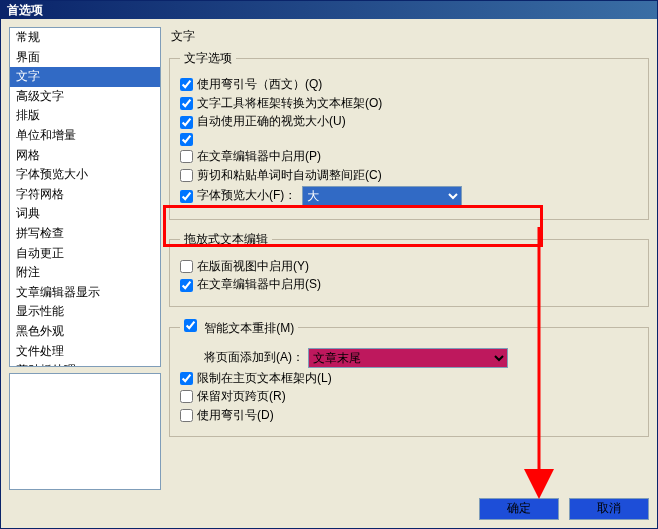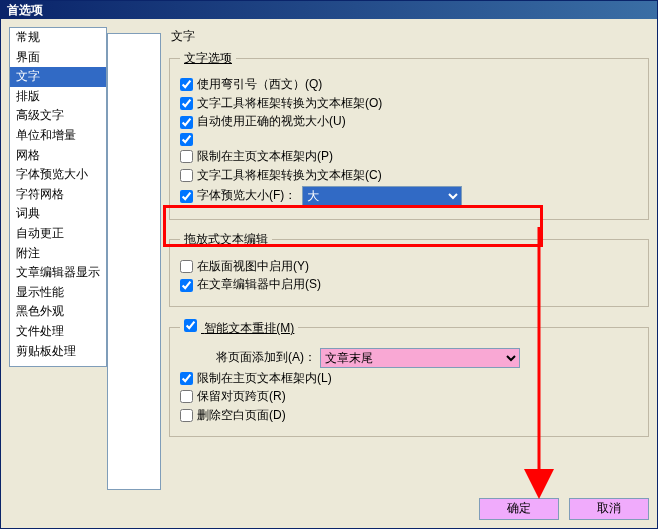--- a/index.html
+++ b/index.html
@@ -1,64 +1,65 @@
 <!DOCTYPE html>
 <html><head>
 <meta charset="utf-8">
 <style>
   *{box-sizing:border-box;}
   body{margin:0;font:12px/1.3 "Microsoft YaHei","SimSun",Tahoma,Arial,sans-serif;background:#fff;}
   .window{width:658px;height:529px;background:#ece9d8;border:1px solid #0a246a;display:flex;flex-direction:column;}
   .titlebar{height:18px;background:linear-gradient(to right,#0a246a,#3a6ea5);color:#fff;padding:2px 6px;font-size:12px;font-weight:bold;}
   .body{flex:1;display:flex;padding:8px 8px 0 8px;gap:8px;}
-  .sidebar{width:152px;display:flex;flex-direction:row;}
+  .sidebar{width:152px;display:flex;flex-direction:column;}
   .catlist{border:1px solid #7f9db9;background:#fff;height:340px;overflow:auto;}
   .catitem{padding:2px 6px;cursor:default;}
   .catitem.selected{background:#316ac5;color:#fff;}
   .preview{flex:1;border:1px solid #7f9db9;background:#fff;margin-top:6px;}
   .main{flex:1;display:flex;flex-direction:column;}
   .pagetitle{padding:2px 0 6px 2px;}
   fieldset{border:1px solid #bfb8a5;margin:0 0 12px 0;padding:8px 10px 10px 10px;}
-  legend{padding:0 4px;text-decoration:underline;}
+  legend{padding:0 4px;}
   .row{display:flex;align-items:center;margin:3px 0;}
   .cb{width:13px;height:13px;margin:0 4px 0 0;cursor:pointer;}
   .lbl{cursor:default;}
   .selwrap{display:inline-flex;align-items:center;margin-left:6px;}
   select{font:12px/1 Tahoma,Arial;border:1px solid #7f9db9;height:20px;}
   .sel-font{width:160px;background:#316ac5;color:#fff;}
-  .sel-add{width:200px;background:#f9a8d4;font-family:Liberation Serif, serif;}
-  .indent{margin-left:36px;}
+  .sel-add{width:200px;background:#be185d;font-family:Liberation Serif, serif;}
+  .indent{margin-left:24px;}
   .hilite{position:absolute;border:3px solid red;pointer-events:none;}
   .main-rel{position:relative;flex:1;}
   .buttons{display:flex;justify-content:flex-end;gap:10px;padding:8px;}
-  .btn{width:80px;height:22px;border:1px solid #7f9db9;background:#f0abfc;cursor:pointer;display:flex;align-items:center;justify-content:center;}
+  .btn{width:80px;height:22px;border:1px solid #7f9db9;background:#1d4ed8;cursor:pointer;display:flex;align-items:center;justify-content:center;}
   .arrow-svg{position:absolute;pointer-events:none;}
   .rightlbl{display:inline-block;width:100px;text-align:right;margin-right:4px;}
 </style>
 </head>
 <body>
 
 <div class="window">
   <div class="titlebar">
     <span>首选项</span>
   </div>
   <div class="body">
 
     <div class="sidebar">
       <div class="catlist" id="catlist">
           <div class="catitem">常规</div>
           <div class="catitem">界面</div>
           <div class="catitem selected">文字</div>
+          <div class="catitem">高级文字</div>
           <div class="catitem">排版</div>
-          <div class="catitem">高级文字</div>
           <div class="catitem">单位和增量</div>
           <div class="catitem">网格</div>
           <div class="catitem">字体预览大小</div>
           <div class="catitem">字符网格</div>
           <div class="catitem">词典</div>
+          <div class="catitem">拼写检查</div>
           <div class="catitem">自动更正</div>
           <div class="catitem">附注</div>
           <div class="catitem">文章编辑器显示</div>
           <div class="catitem">显示性能</div>
           <div class="catitem">黑色外观</div>
           <div class="catitem">文件处理</div>
           <div class="catitem">剪贴板处理</div>
         </div>
       <div class="preview"></div>
     </div>
@@ -80,25 +81,25 @@
               </div>
               <div class="row">
                 <input type="checkbox" class="cb" checked="" style="">
                 <span class="lbl">自动使用正确的视觉大小(U)</span>
               </div>
               <div class="row">
                 <input type="checkbox" class="cb" checked="" style="">
               </div>
               <div class="row">
                 <input type="checkbox" class="cb" style="">
-                <span class="lbl">限制在主页文本框架内(P)</span>
+                <span class="lbl">在文章编辑器中启用(P)</span>
               </div>
               <div class="row">
                 <input type="checkbox" class="cb" style="">
-                <span class="lbl">文字工具将框架转换为文本框架(C)</span>
+                <span class="lbl">剪切和粘贴单词时自动调整间距(C)</span>
               </div>
             </div>
           <div class="row">
             <input type="checkbox" class="cb" checked="" style="">
             <span class="lbl">字体预览大小(F)：</span>
             <span class="selwrap">
               <select class="sel-font" id="selFont"><option>小</option><option>中</option><option selected="">大</option><option>特大</option></select>
             </span>
           </div>
         </fieldset>
@@ -130,21 +131,21 @@
               <div class="row">
                 <input type="checkbox" class="cb" checked="" style="">
                 <span class="lbl">限制在主页文本框架内(L)</span>
               </div>
               <div class="row">
                 <input type="checkbox" class="cb" style="">
                 <span class="lbl">保留对页跨页(R)</span>
               </div>
               <div class="row">
                 <input type="checkbox" class="cb" style="">
-                <span class="lbl">删除空白页面(D)</span>
+                <span class="lbl">使用弯引号(D)</span>
               </div>
             </div>
         </fieldset>
       </div>
 
       <div class="hilite" style="left:-6px;top:178px;width:380px;height:42px;"></div>
 
       <svg class="arrow-svg" style="left:350px;top:195px;" width="120" height="280">
         <defs>
           <marker id="ah" markerWidth="10" markerHeight="10" refX="6" refY="5" orient="auto">

